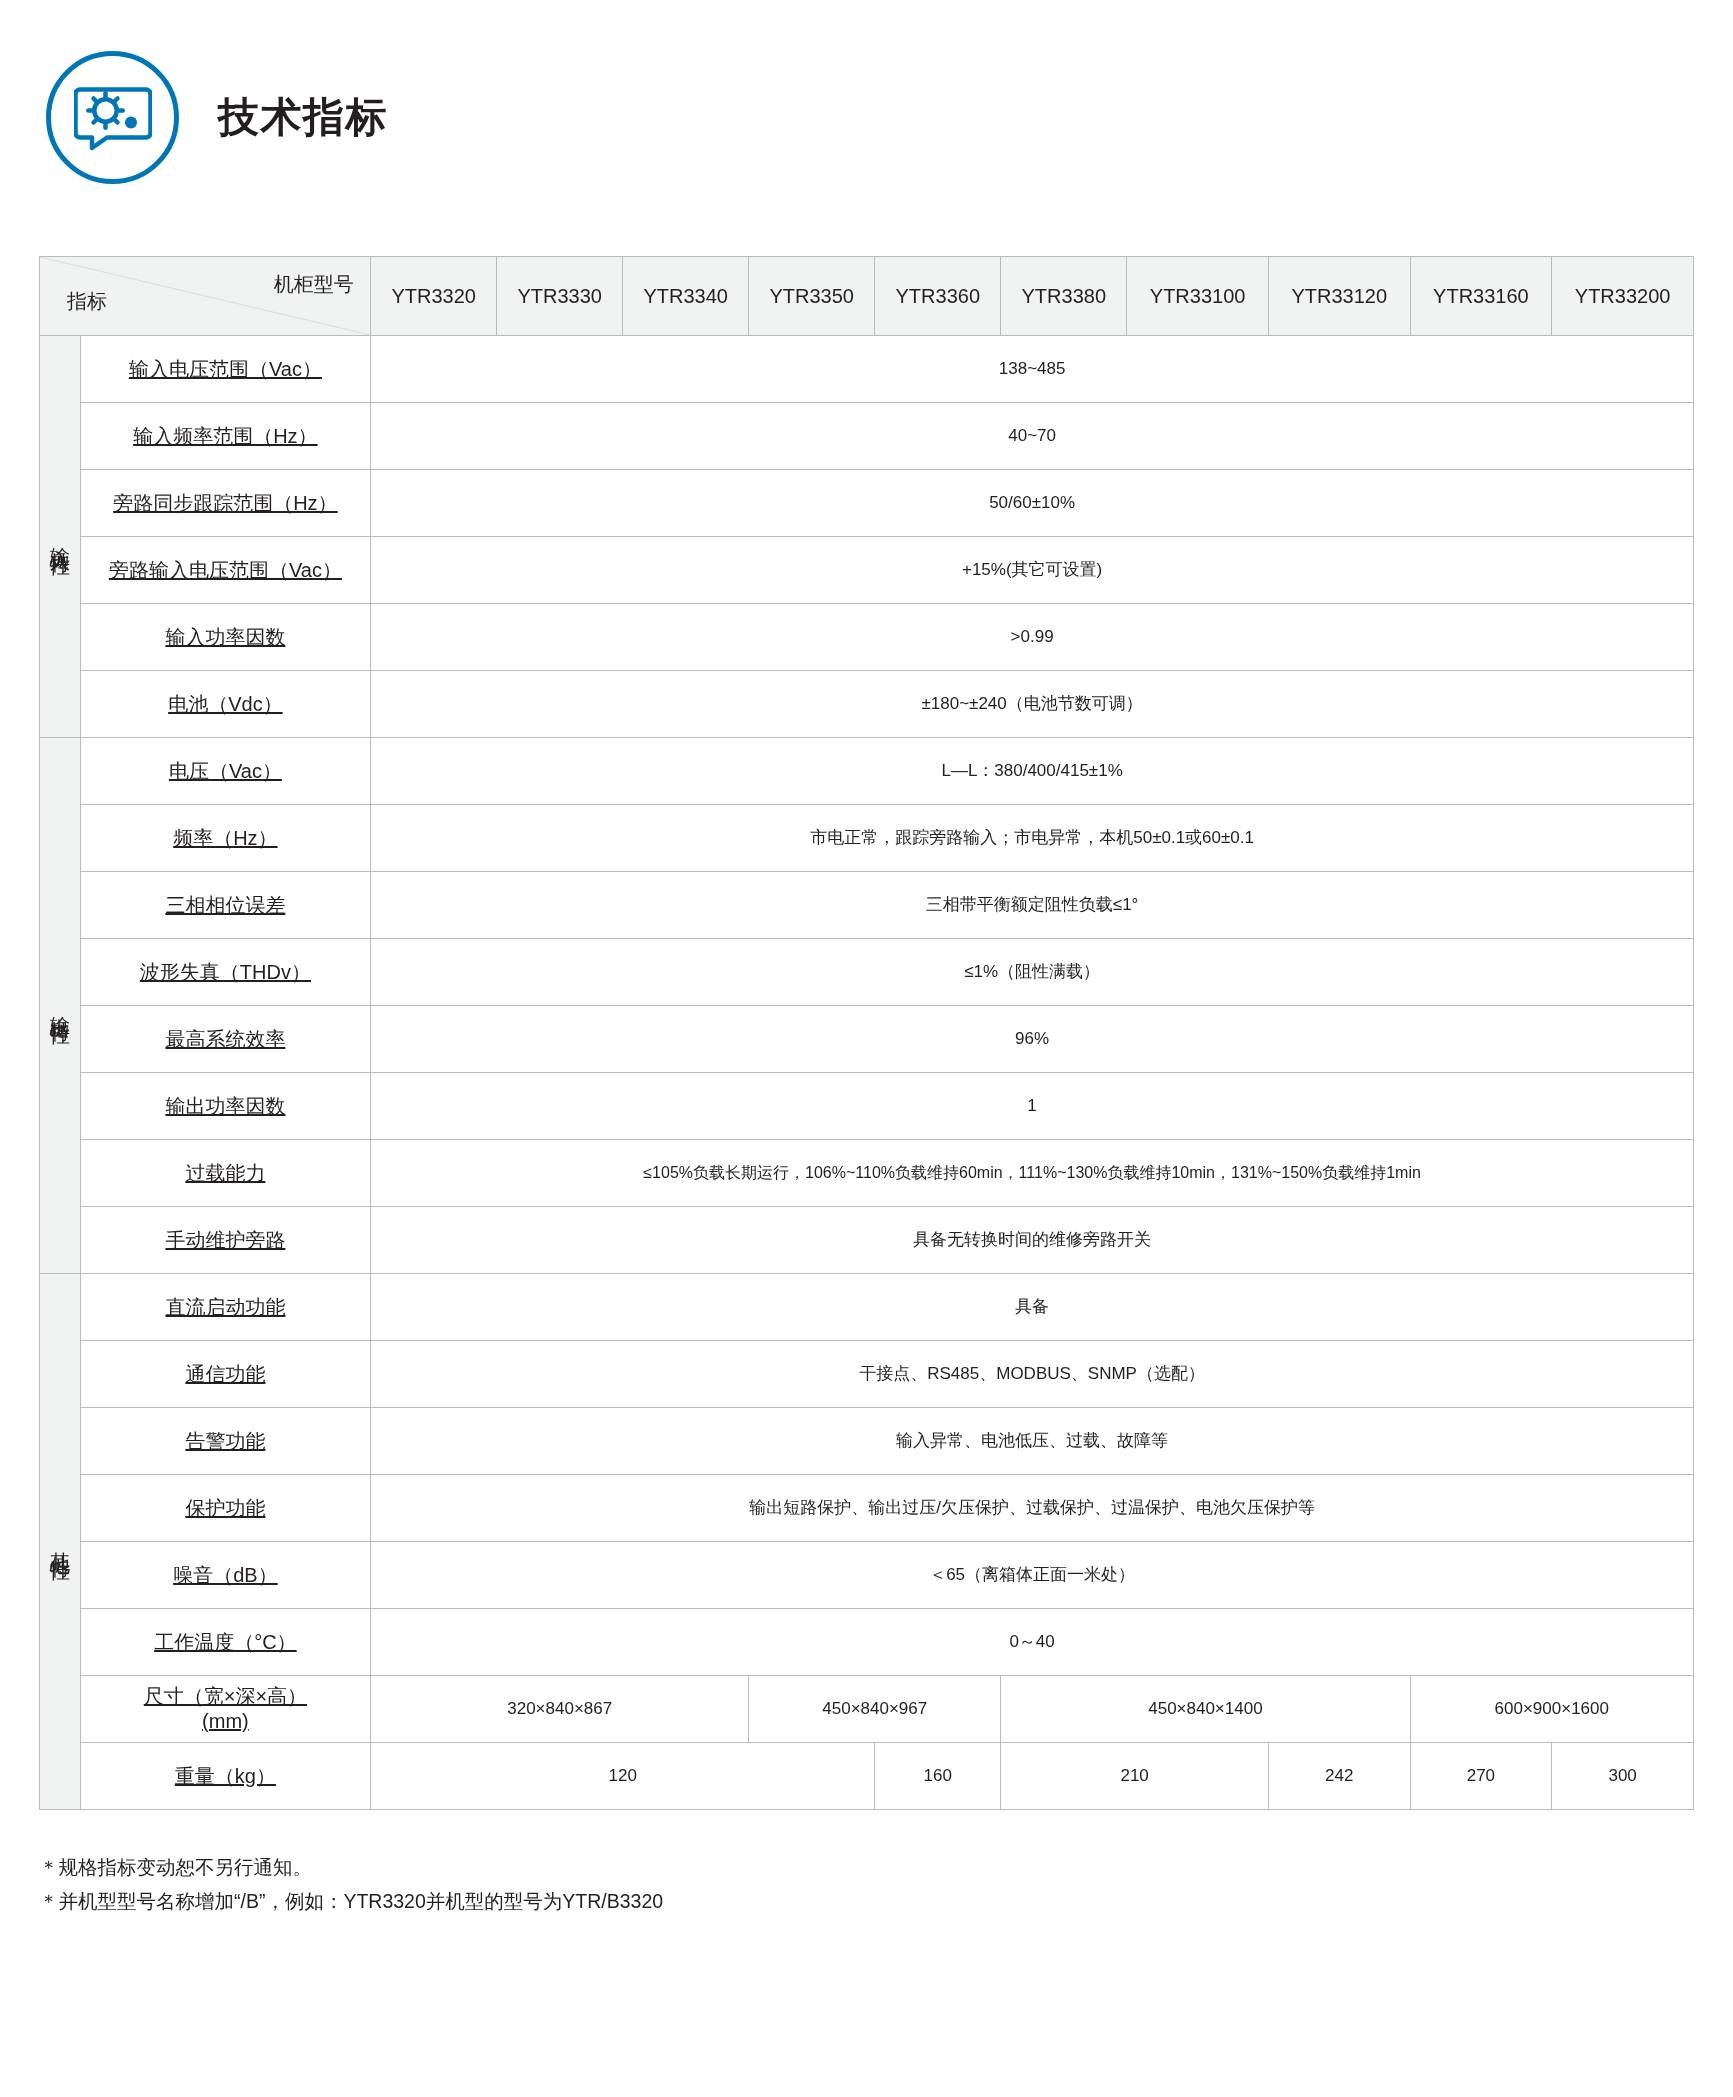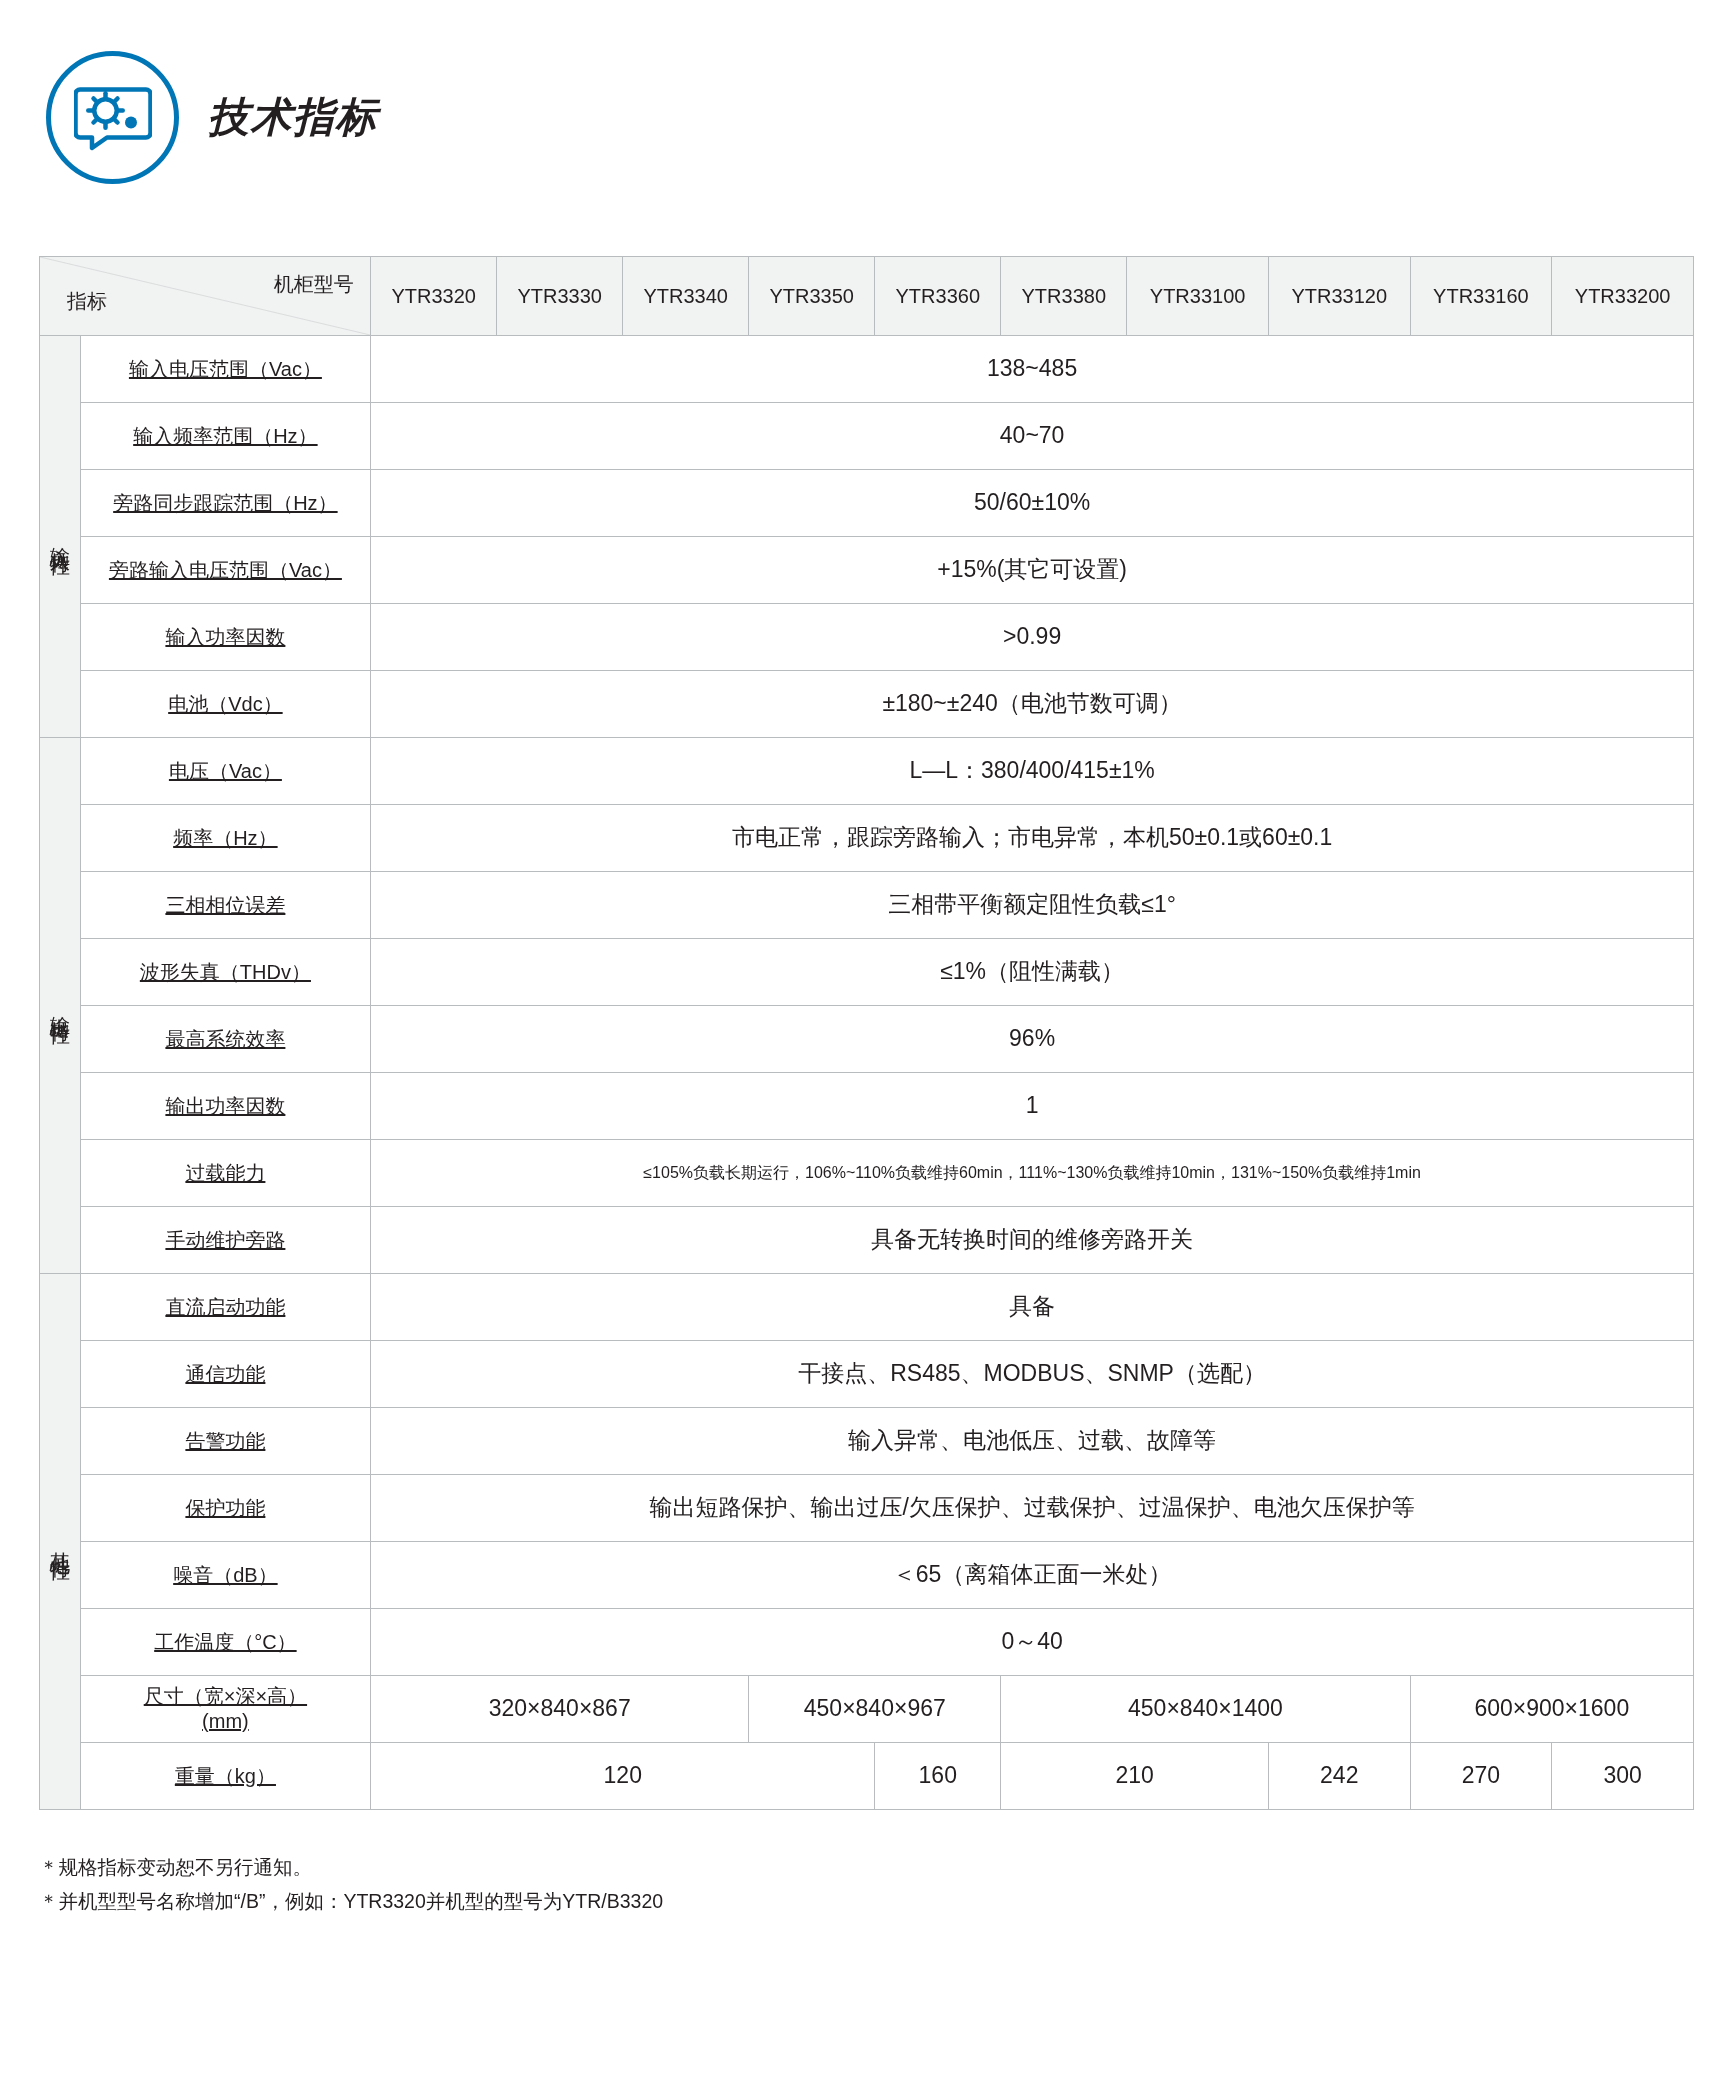--- a/index.html
+++ b/index.html
@@ -34,22 +34,21 @@
     border-radius: 50%;
     border: 5.2px solid #0076b6;
     display: flex;
     align-items: center;
     justify-content: center;
     flex: 0 0 auto;
     box-sizing: border-box;
   }
   .header-icon svg { display:block; }
   .header-text {
-    margin-left: 29px;
-    font-style: italic;
+    margin-left: 39px;
   }
   .header-title-cn {
     font-size: 41px;
     font-weight: bold;
     line-height: 1.18;
     letter-spacing: 1.5px;
     color: #231f20;
   }
   .header-title-en {
     font-size: 40px;
@@ -126,21 +125,21 @@
   td.row-label {
     width: 279px;
     height: 67px;
     font-size: 20px;
     line-height: 1.25;
     padding: 4.5px 6px;
     box-sizing: border-box;
     text-decoration: underline;
   }
   td.value {
-    font-size: 23px;
+    font-size: 17px;
     height: 67px;
     padding: 4.5px 7.5px;
     box-sizing: border-box;
     line-height: 1.3;
   }
   td.value.small {
     font-size: 16px;
   }
 
   .footnotes {

